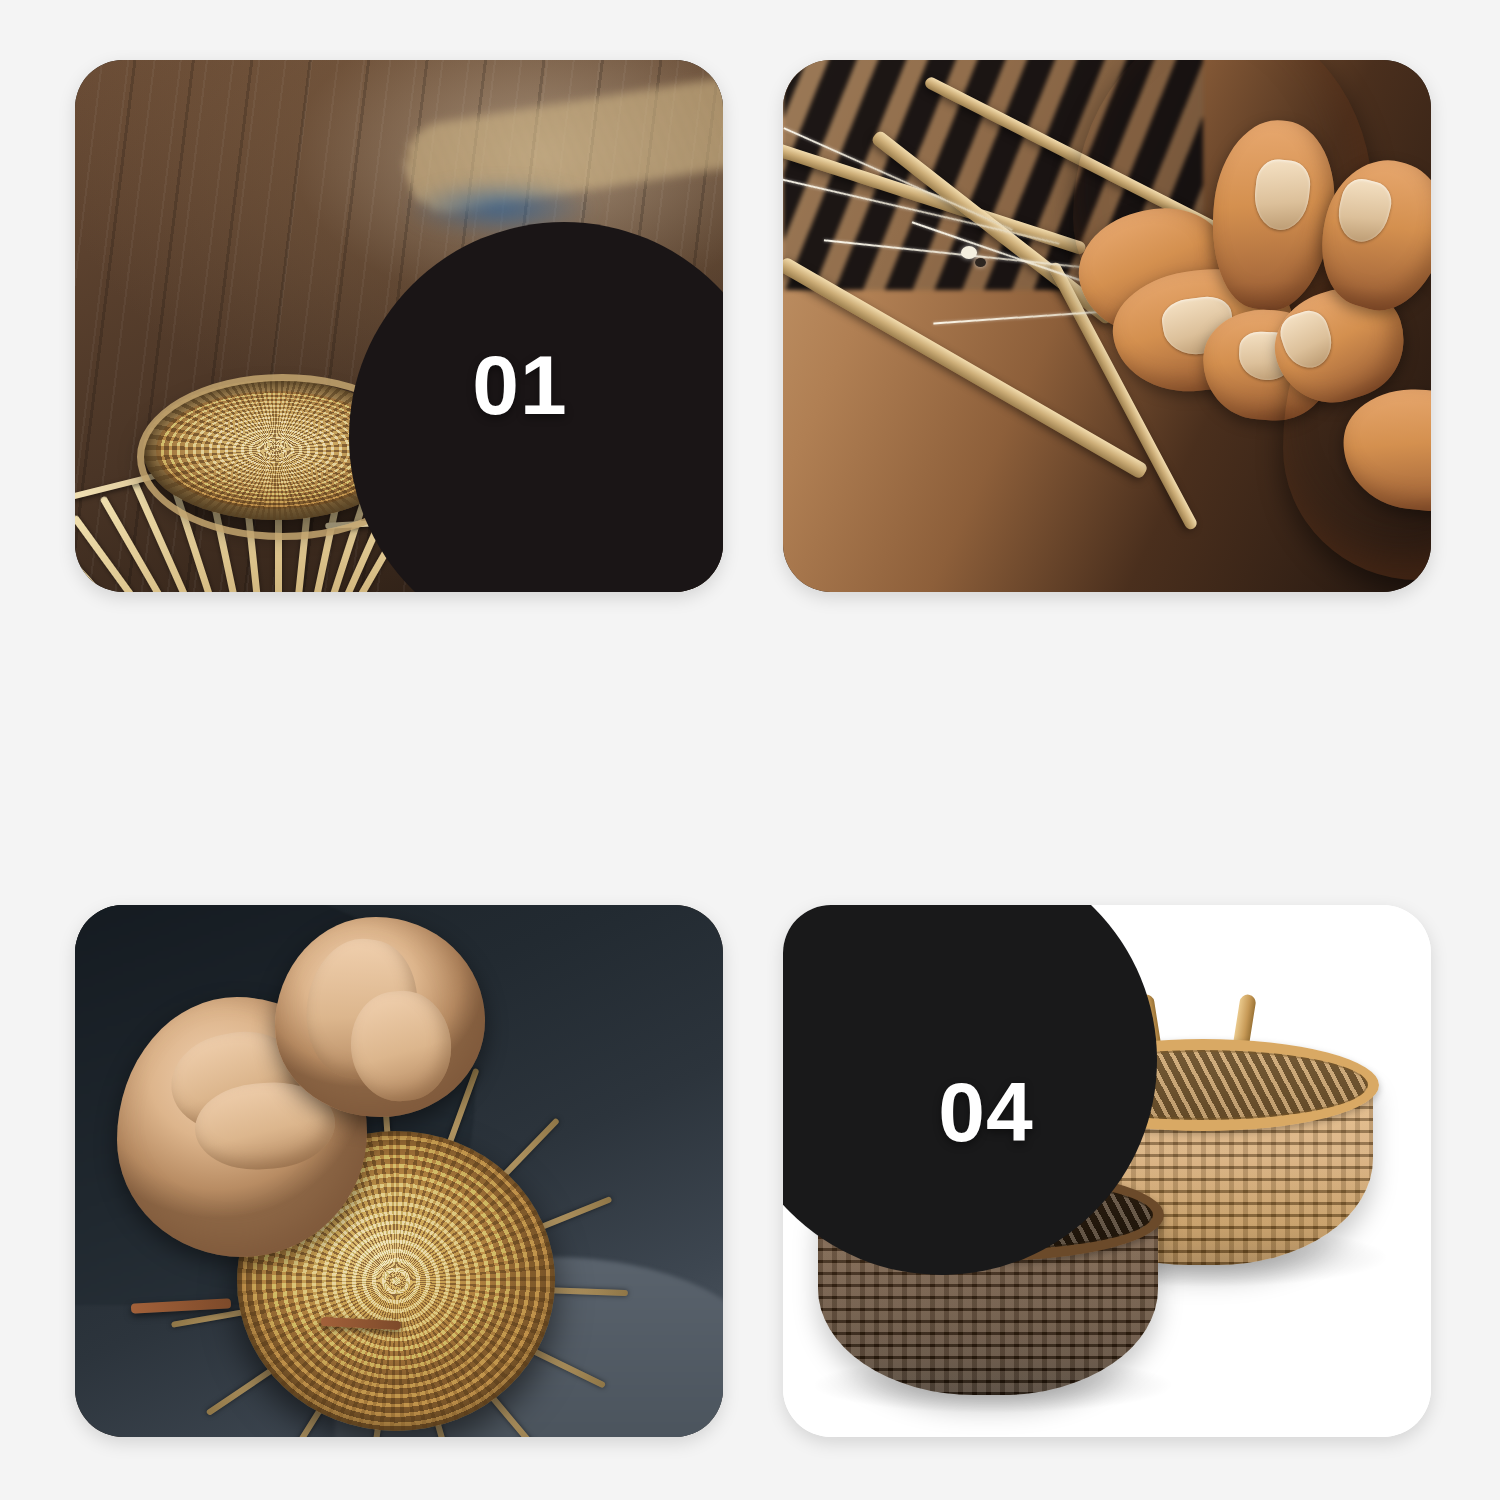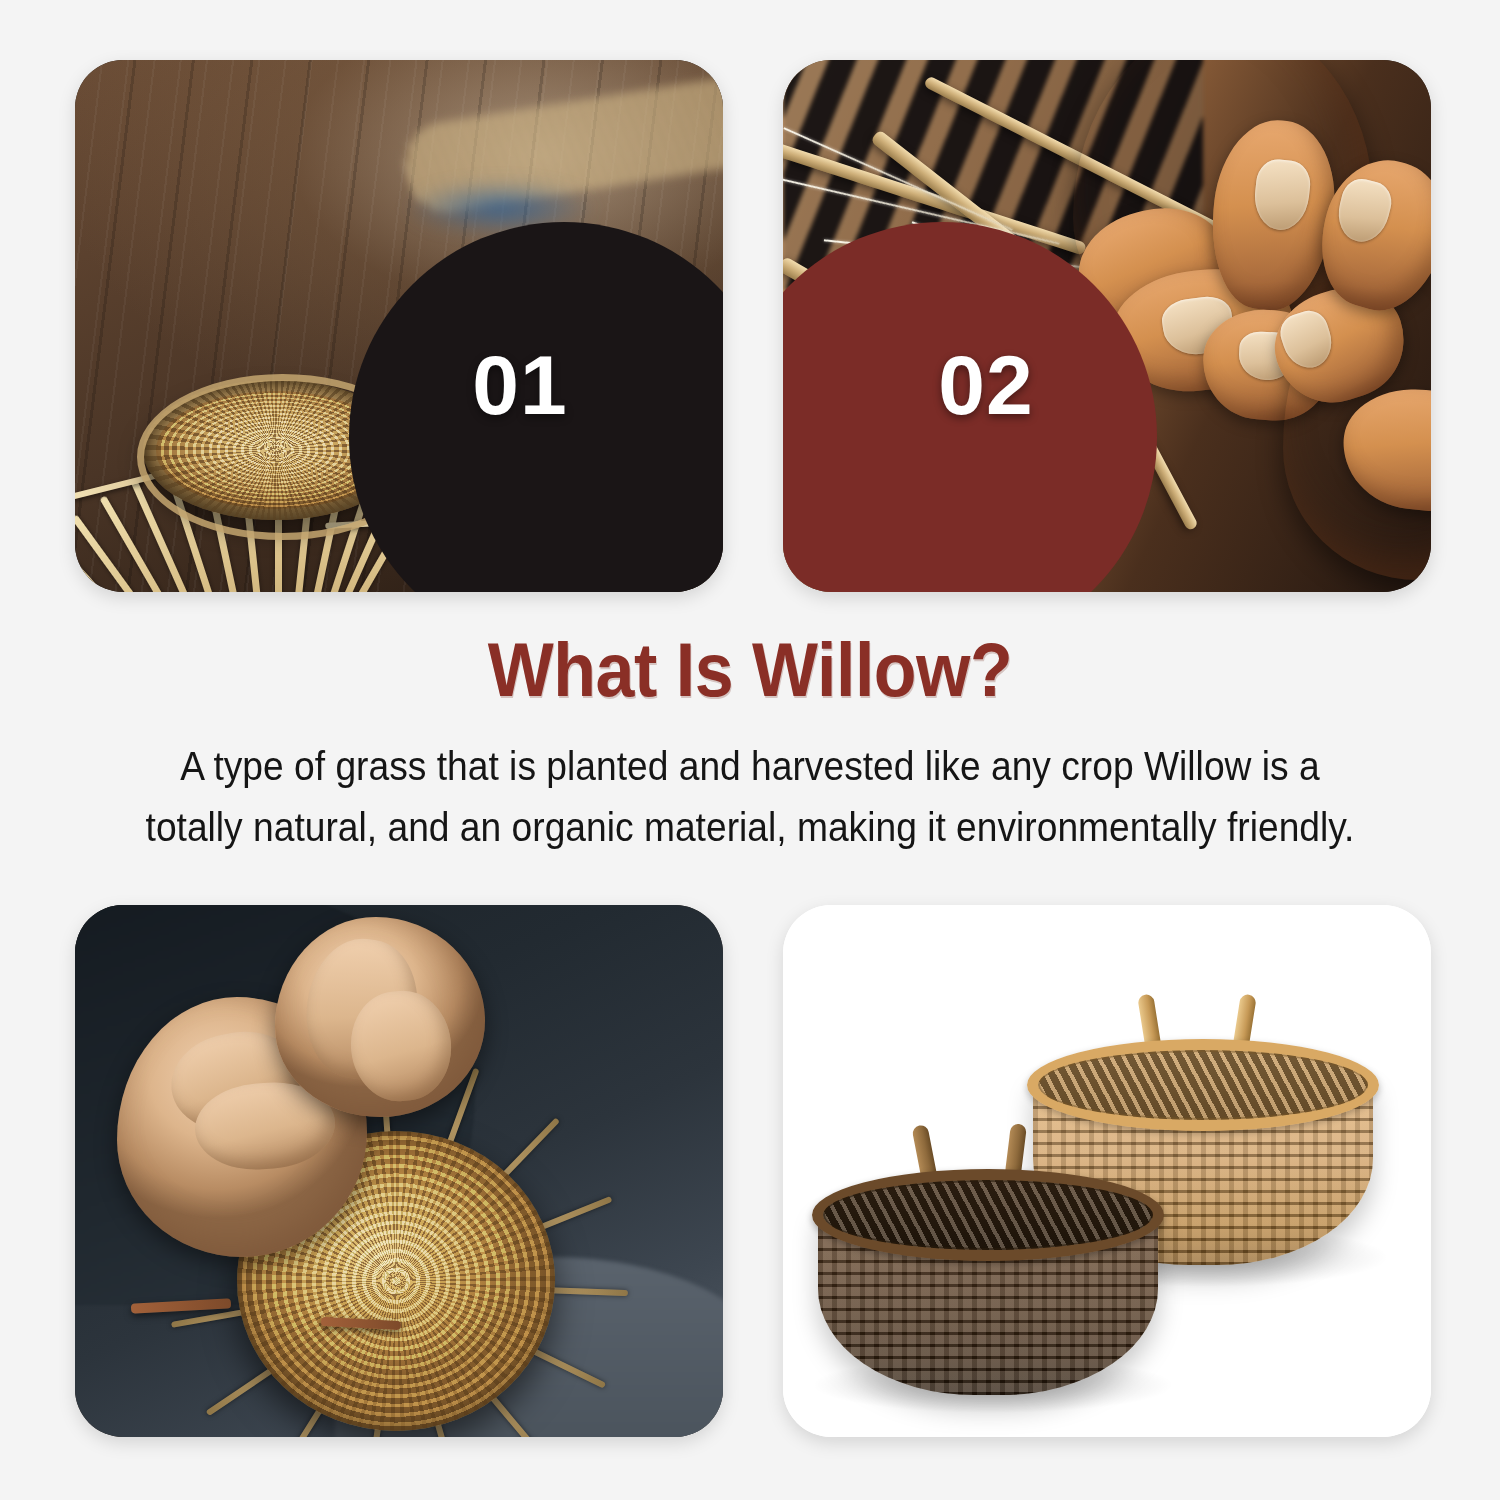--- a/index.html
+++ b/index.html
@@ -394,23 +394,20 @@
       <div class="nail" style="left:456px;top:272px;width:56px;height:48px;transform:rotate(3deg)"></div>
 
       <div class="hand" style="left:500px;top:190px;width:250px;height:330px;"></div>
       <div class="finger" style="left:492px;top:230px;width:130px;height:110px;transform:rotate(-18deg)"></div>
       <div class="nail" style="left:500px;top:252px;width:48px;height:56px;transform:rotate(-18deg)"></div>
       <div class="finger" style="left:560px;top:330px;width:160px;height:120px;transform:rotate(6deg)"></div>
       <div class="finger" style="left:540px;top:100px;width:120px;height:150px;transform:rotate(16deg)"></div>
       <div class="nail" style="left:556px;top:120px;width:50px;height:62px;transform:rotate(14deg)"></div>
     </div>
 
-    <div class="badge b2">
-      <span>02</span>
-    </div>
   </div>
 
   <div class="card c3">
     <div class="photo">
       <div class="bg3"></div>
       <div class="apron"></div>
       <div class="lap"></div>
 
       <div class="spokes">
         <i style="transform:rotate(8deg)"></i>
@@ -468,20 +465,19 @@
         <div class="handle" style="left:120px;bottom:142px;height:140px;transform:rotate(-11deg)"></div>
         <div class="handle" style="left:176px;bottom:142px;height:140px;transform:rotate(7deg)"></div>
         <div class="hclip" style="left:116px;bottom:128px;"></div>
         <div class="hclip" style="left:186px;bottom:128px;"></div>
         <div class="body"></div>
         <div class="mouth"></div>
         <div class="rim"></div>
       </div>
     </div>
 
+    <div class="badge b4">
+      <span>04</span>
+    </div>
   </div>
 
-  <div class="textblock">
-    <h1 class="headline">What Is Willow?</h1>
-    <p class="subtext">A type of grass that is planted and harvested like any crop Willow is a totally natural, and an organic material, making it environmentally friendly.</p>
-  </div>
 
 </div>
 
 </body></html>

